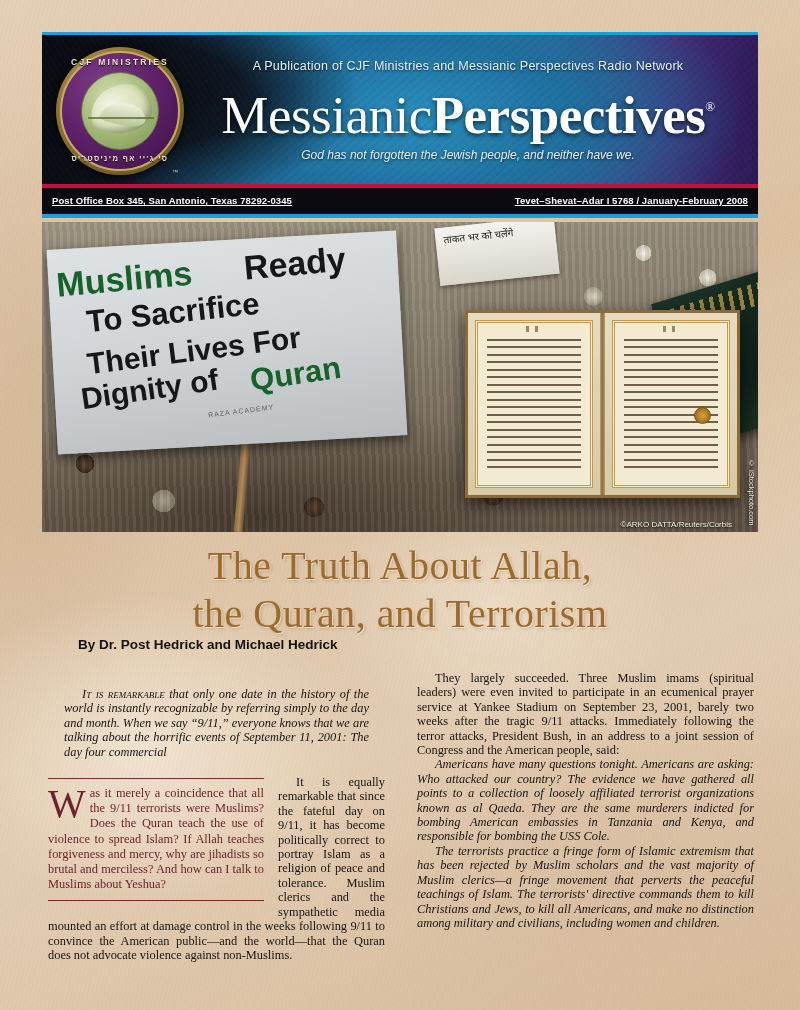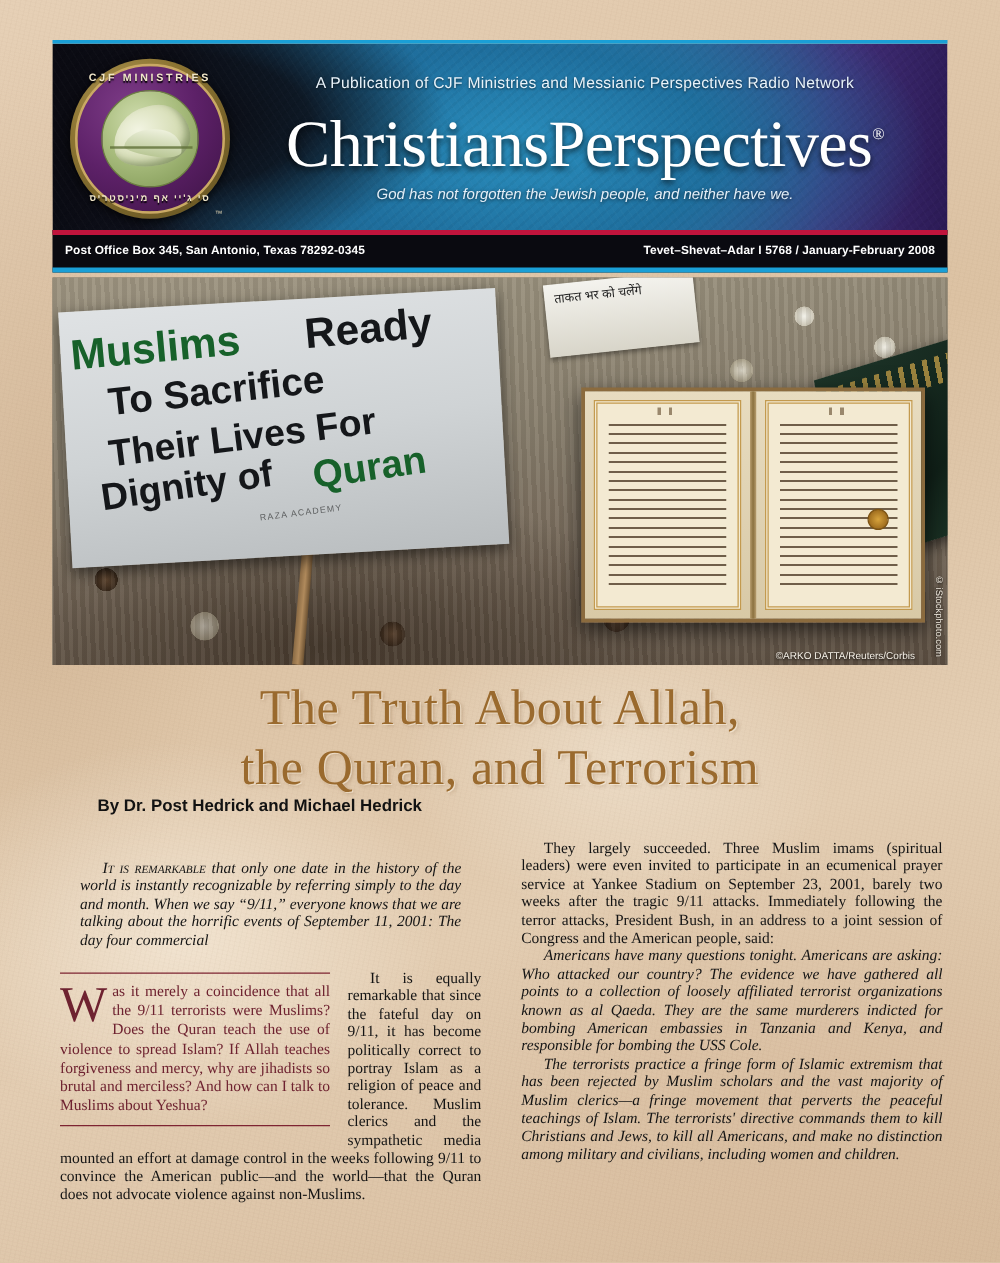--- a/index.html
+++ b/index.html
@@ -73,21 +73,21 @@
     left: 150px; right: 14px; top: 40px;
     text-align: center;
     color: #ffffff;
     font-family: "Liberation Serif", serif;
     font-size: 53px;
     line-height: 64px;
     letter-spacing: -0.5px;
     text-shadow: 0 2px 5px rgba(0,0,0,0.7);
     white-space: nowrap;
   }
-  #mast-title .b { font-weight: normal; }
+  #mast-title .b { font-weight: bold; }
   #mast-title .reg {
     font-size: 13px;
     vertical-align: 22px;
   }
   #mast-tagline {
     position: absolute;
     left: 150px; right: 14px; top: 113px;
     text-align: center;
     color: #e4eff8;
     font-family: "Liberation Sans", sans-serif;
@@ -171,20 +171,21 @@
     position: absolute;
     left: 10px; right: 10px; top: 7px;
     display: flex;
     justify-content: space-between;
     align-items: center;
     color: #ffffff;
     font-family: "Liberation Sans", sans-serif;
     font-size: 9.5px;
     font-weight: bold;
     letter-spacing: 0.1px;
+    text-decoration: underline;
   }
 
   
   #photo {
     position: absolute;
     left: 42px; top: 222px;
     width: 716px; height: 310px;
     overflow: hidden;
     background: #6d6a5e;
   }
@@ -429,21 +430,21 @@
       <div class="inner">
         <div class="dove"></div>
         <div class="dove2"></div>
         <div class="bar"></div>
       </div>
       <div id="seal-top-text">CJF MINISTRIES</div>
       <div id="seal-bot-text">סי ג'יי אף מיניסטריס</div>
       <div class="tm">™</div>
     </div>
     <div id="mast-title">
-      <span>Christians</span><span class="b">Perspectives</span><span class="reg">®</span>
+      <span>Messianic</span><span class="b">Perspectives</span><span class="reg">®</span>
     </div>
     <div id="mast-tagline">God has not forgotten the Jewish people, and neither have we.</div>
   </div>
 
   <div id="addr-strip">
     <div class="row">
       <span>Post Office Box 345, San Antonio, Texas 78292-0345</span>
       <span>Tevet–Shevat–Adar I 5768 / January-February 2008</span>
     </div>
   </div>

